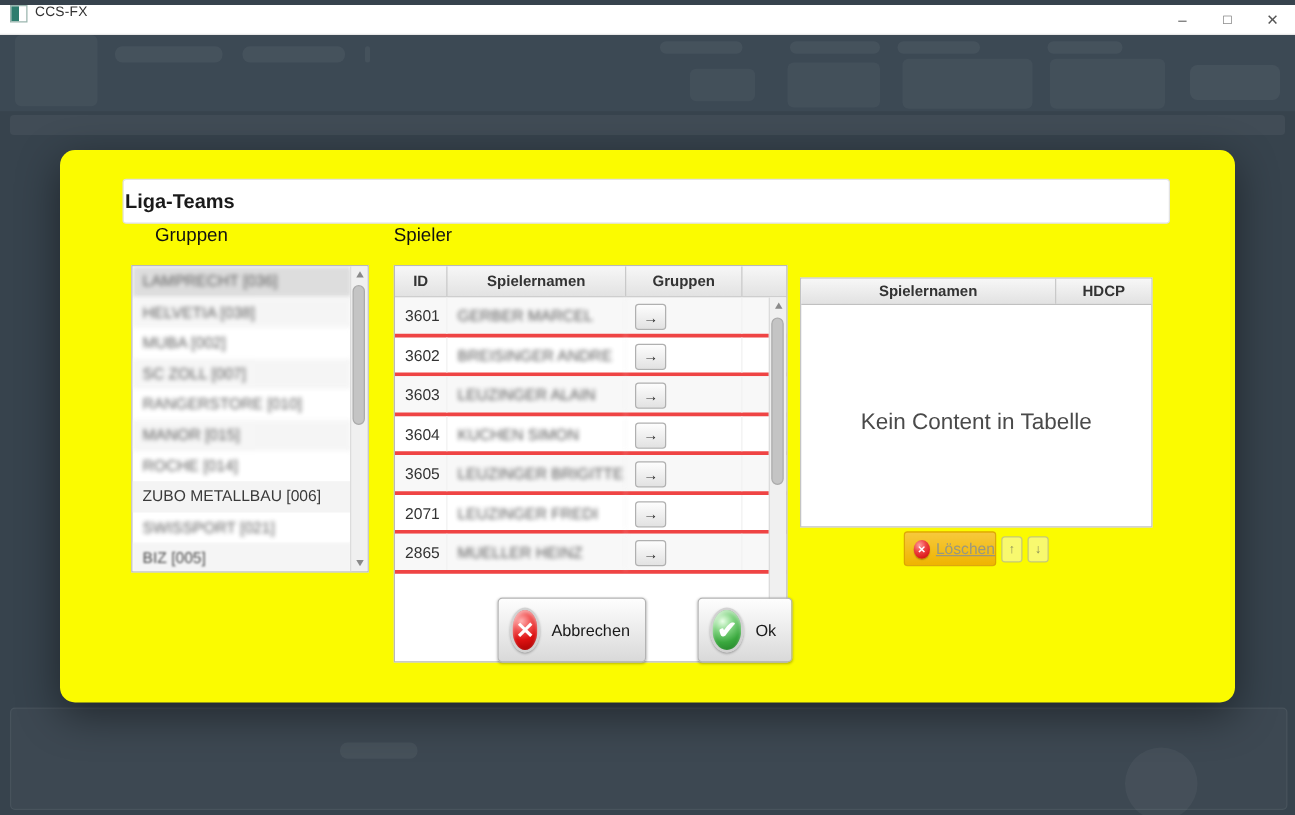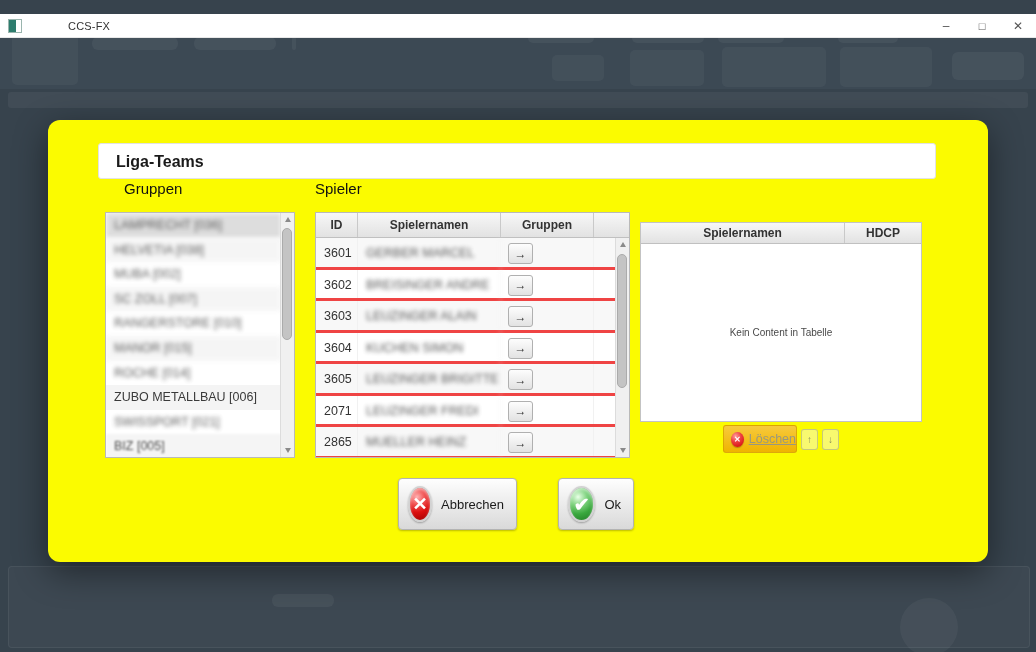--- a/index.html
+++ b/index.html
@@ -3,58 +3,58 @@
 <meta charset="utf-8">
 <style>
   html,body{margin:0;padding:0;}
   body{
     width:1036px;height:652px;position:relative;overflow:hidden;
     background:#37434d;
     font-family:"Liberation Sans",sans-serif;
     -webkit-font-smoothing:antialiased;
   }
   
-  .titlebar{position:absolute;left:0;top:14px;width:1036px;height:23px;background:#ffffff;
-    display:flex;align-items:center;z-index:50;border-bottom:1px solid #e8e8e8;gap:40px;}
+  .titlebar{position:absolute;left:0;top:4px;width:1036px;height:23px;background:#ffffff;
+    display:flex;z-index:50;border-bottom:1px solid #e8e8e8;}
   .app-ico{width:12px;height:12px;margin-left:8px;border:1px solid #9ab5ae;background:linear-gradient(90deg,#2e7d6e 0 55%,#ffffff 55% 100%);}
   .tb-title{font-size:11px;color:#333;margin-left:6px;letter-spacing:.2px;}
   .tb-controls{margin-left:auto;display:flex;height:100%;}
   .tb-btn{width:36px;height:100%;display:flex;align-items:center;justify-content:center;
     font-size:12px;color:#555;cursor:default;}
   .tb-btn.maxi{font-size:11px;}
   
   .hdr-band{position:absolute;left:0;top:23px;width:1036px;height:66px;background:#3c4954;}
   .ghost{position:absolute;background:rgba(255,255,255,0.05);border-radius:6px;}
   .ghost.box{background:rgba(255,255,255,0.04);border-radius:5px;}
   .ghost.circle{border-radius:50%;background:rgba(255,255,255,0.045);}
   .bottom-panel{position:absolute;left:8px;top:566px;width:1020px;height:80px;
     background:rgba(255,255,255,0.03);border:1px solid rgba(255,255,255,0.06);border-radius:4px;}
   
   .dialog{position:absolute;left:48px;top:120px;width:940px;height:442px;background:#fbfb00;
     border-radius:12px;box-shadow:0 10px 34px rgba(0,0,0,0.45);z-index:20;}
   .title-field{position:absolute;left:50px;top:23px;width:838px;height:36px;background:#fff;
     border:1px solid #e2e2e2;border-radius:3px;font-size:16px;font-weight:bold;color:#1a1a1a;
-    line-height:36px;padding-left:17px;box-sizing:border-box;}
+    line-height:36px;padding-left:1px;box-sizing:border-box;}
   .sec-label{position:absolute;font-size:15px;color:#111;font-weight:500;}
   
   .glist{position:absolute;left:57px;top:92px;width:190px;height:246px;background:#fff;
     border:1px solid #b9b9b9;box-sizing:border-box;overflow:hidden;}
   .glist-items{position:absolute;left:0;top:0;right:13px;bottom:0;}
   .gitem{height:24.6px;line-height:24.6px;font-size:12.5px;color:#3a3a3a;padding-left:8px;
     white-space:nowrap;overflow:hidden;}
   .gitem:nth-child(even){background:#f4f4f4;}
   .gitem.selected{background:#d6d6d6;}
   
   .vscroll{position:absolute;right:0;top:0;bottom:0;width:13px;background:#f0f0f0;border-left:1px solid #dcdcdc;}
   .vscroll .thumb{position:absolute;left:1px;width:10px;background:#c4c4c4;border:1px solid #ababab;border-radius:5px;box-sizing:border-box;}
   .sb-arrow{position:absolute;left:0;width:13px;height:13px;display:flex;align-items:center;justify-content:center;}
   .tri-up{width:0;height:0;border-left:3.5px solid transparent;border-right:3.5px solid transparent;border-bottom:5px solid #8a8a8a;}
   .tri-down{width:0;height:0;border-left:3.5px solid transparent;border-right:3.5px solid transparent;border-top:5px solid #8a8a8a;}
   
-  .stable{position:absolute;left:267px;top:92px;width:315px;height:246px;background:#fff;
+  .stable{position:absolute;left:267px;top:92px;width:315px;height:318px;background:#fff;
     border:1px solid #b9b9b9;box-sizing:border-box;overflow:hidden;}
   .thead{display:flex;height:25px;background:linear-gradient(#f7f7f7,#e2e2e2);border-bottom:1px solid #c0c0c0;box-sizing:border-box;}
   .th{font-size:12px;font-weight:bold;color:#333;text-align:center;line-height:24px;
     border-right:1px solid #c9c9c9;box-sizing:border-box;}
   .stable .c-id{width:42px;}
   .stable .c-name{width:143px;}
   .stable .c-action{width:93px;}
   .stable .c-extra{width:22px;border-right:none;}
   .srow{display:flex;height:31.5px;border-bottom:3px solid #ef4444;box-sizing:border-box;}
   .srow:nth-child(even){background:#f8f8f8;}
@@ -64,21 +64,21 @@
   .arrow-btn{margin:5px 0 0 7px;width:25px;height:21px;background:linear-gradient(#fdfdfd,#e2e2e2);
     border:1px solid #b0b0b0;border-radius:3px;font-size:12px;color:#333;line-height:18px;text-align:center;padding:0;}
   .stable .vscroll{top:25px;}
   
   .ttable{position:absolute;left:592px;top:102px;width:282px;height:200px;background:#fff;
     border:1px solid #c3c3c3;box-sizing:border-box;}
   .ttable .thead{height:21px;}
   .ttable .th{line-height:20px;}
   .ttable .c-name{width:204px;}
   .ttable .c-hdcp{width:76px;border-right:none;}
-  .empty-msg{position:absolute;left:0;right:0;top:104px;text-align:center;font-size:10px;color:#4a4a4a;}
+  .empty-msg{position:absolute;left:0;right:0;top:104px;text-align:center;font-size:18px;color:#4a4a4a;}
   
   .del-btn{position:absolute;left:675px;top:305px;width:74px;height:28px;
     background:linear-gradient(#f7c93d,#efb400);border:1px solid rgba(215,160,0,.8);border-radius:3px;
     display:flex;align-items:center;gap:5px;padding-left:7px;box-sizing:border-box;}
   .del-btn .lbl{font-size:12.5px;color:#99987f;text-decoration:underline;}
   .mini-btn{position:absolute;top:309px;width:17px;height:21px;border-radius:3px;
     background:rgba(246,248,222,0.5);border:1px solid rgba(170,175,130,0.65);
     font-size:10px;color:rgba(125,130,85,0.9);text-align:center;line-height:19px;padding:0;box-sizing:border-box;}
   
   .big-btn{position:absolute;top:358px;height:52px;display:flex;align-items:center;gap:9px;

